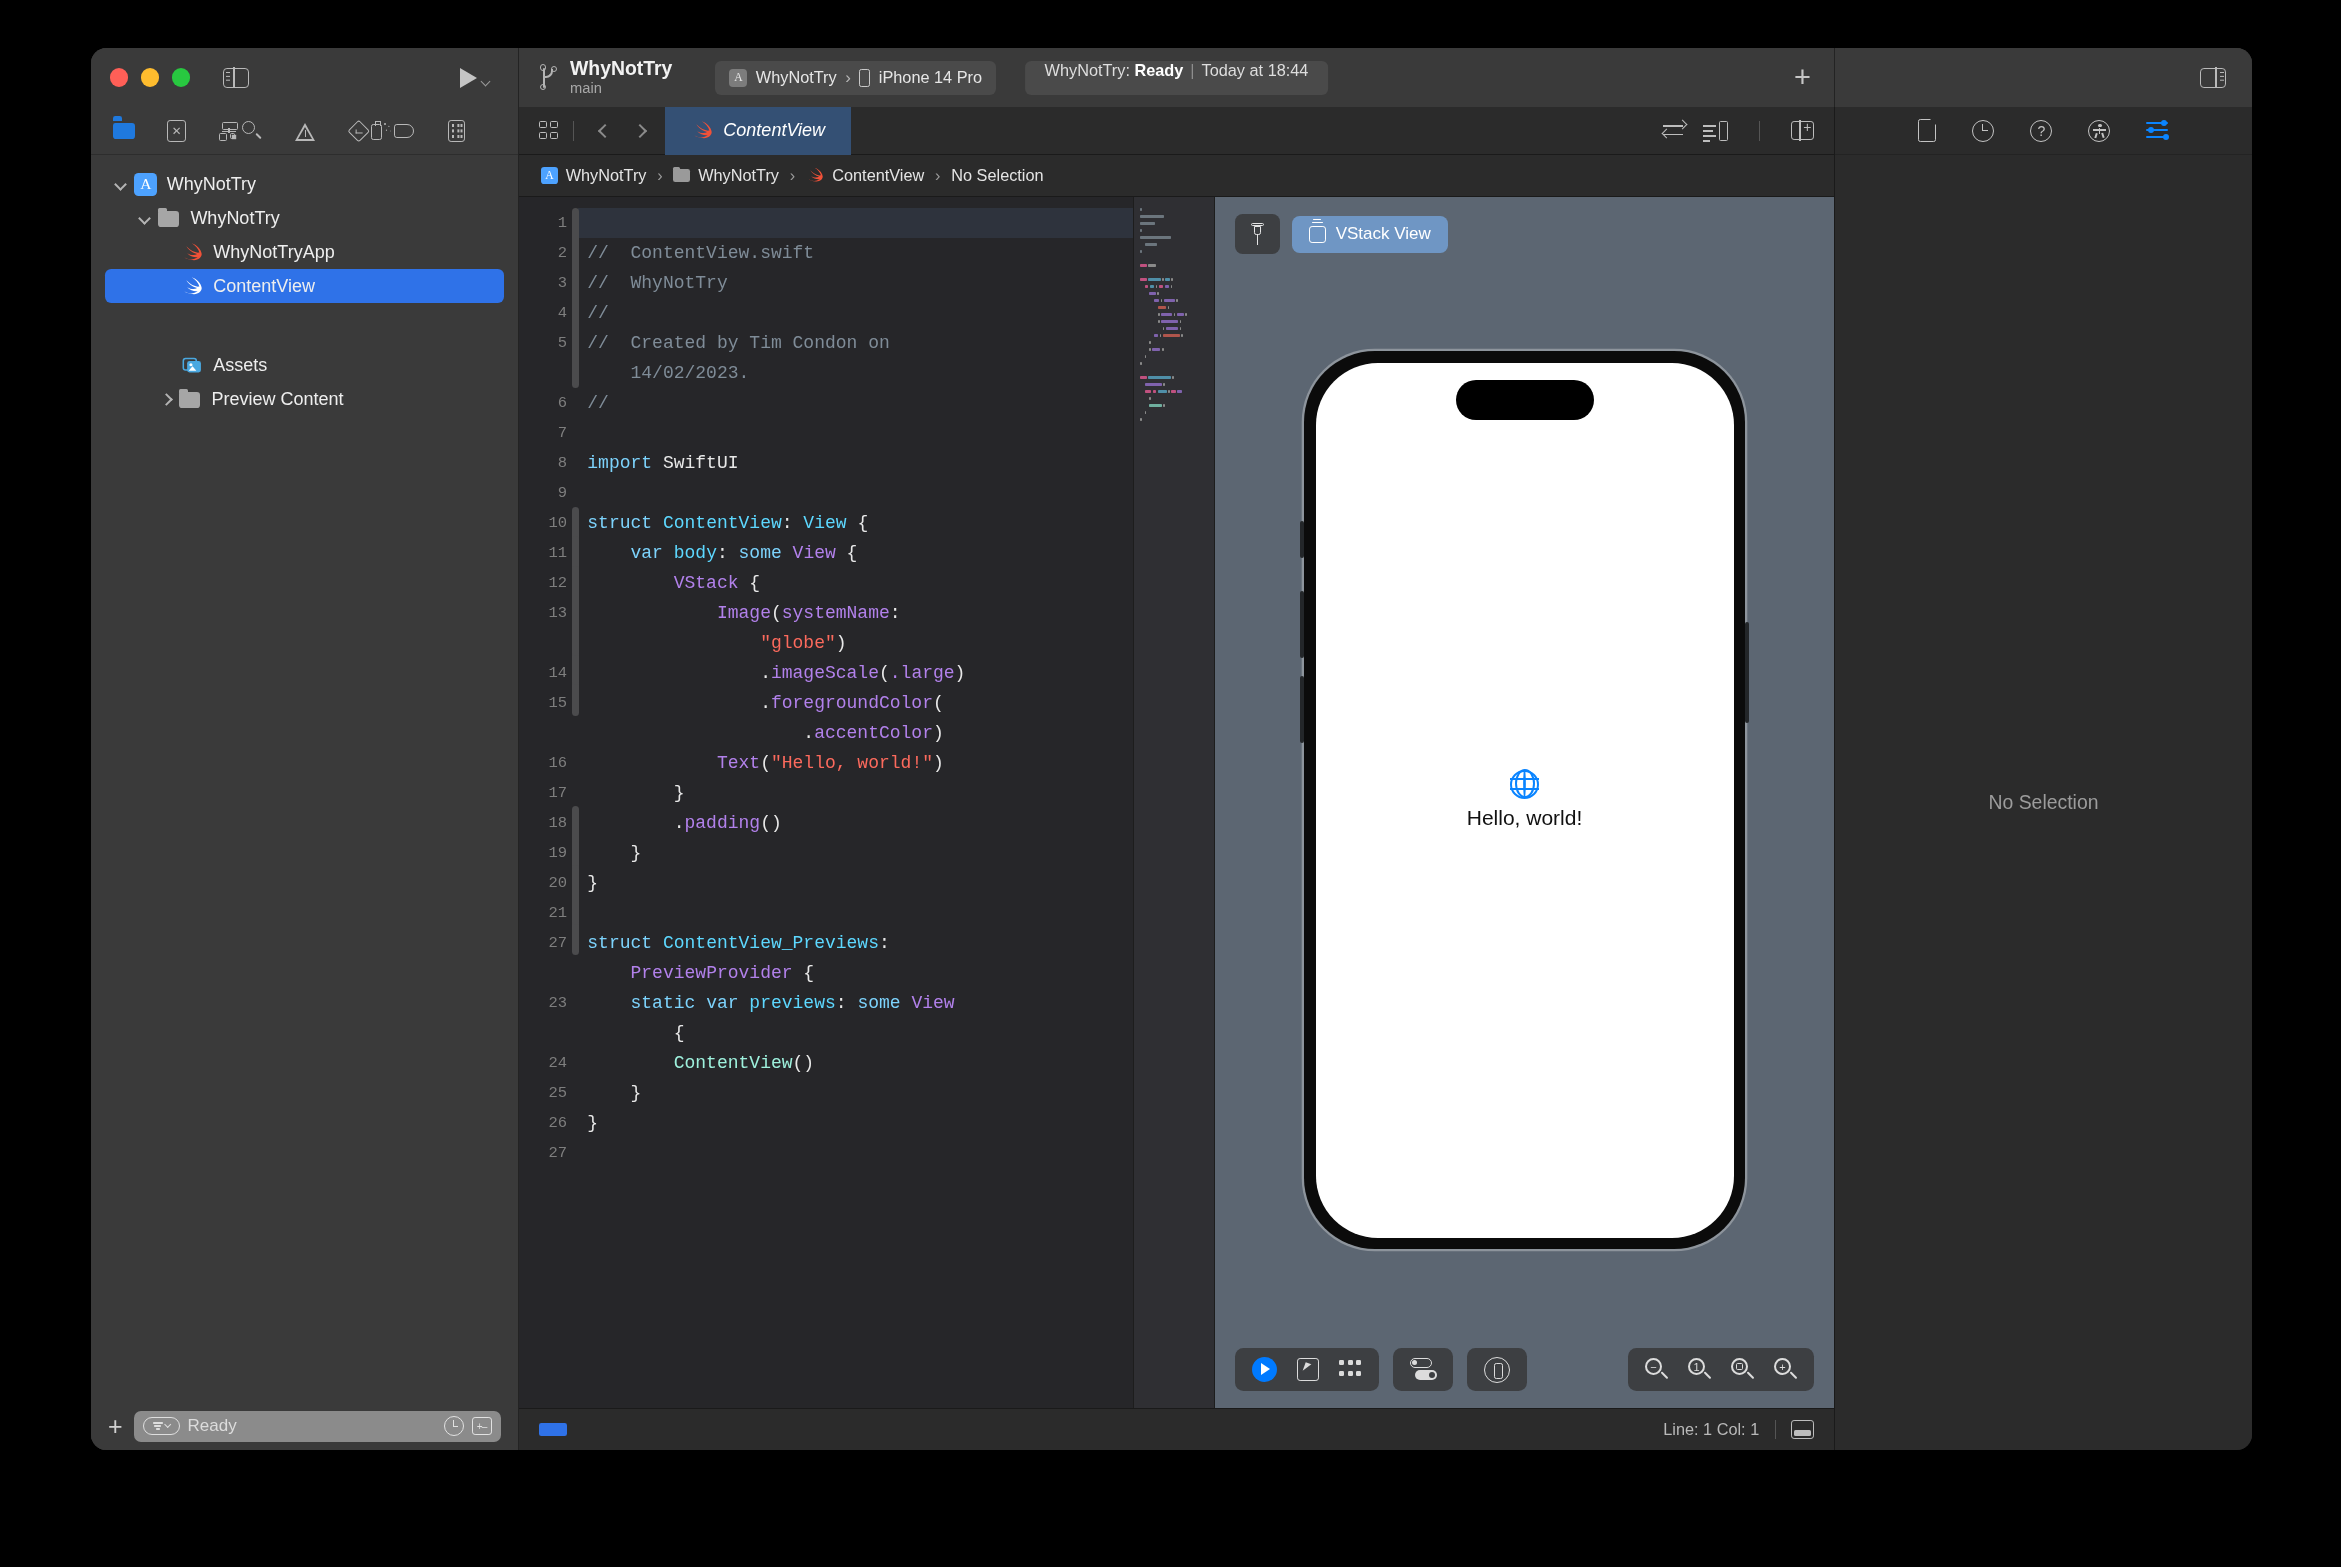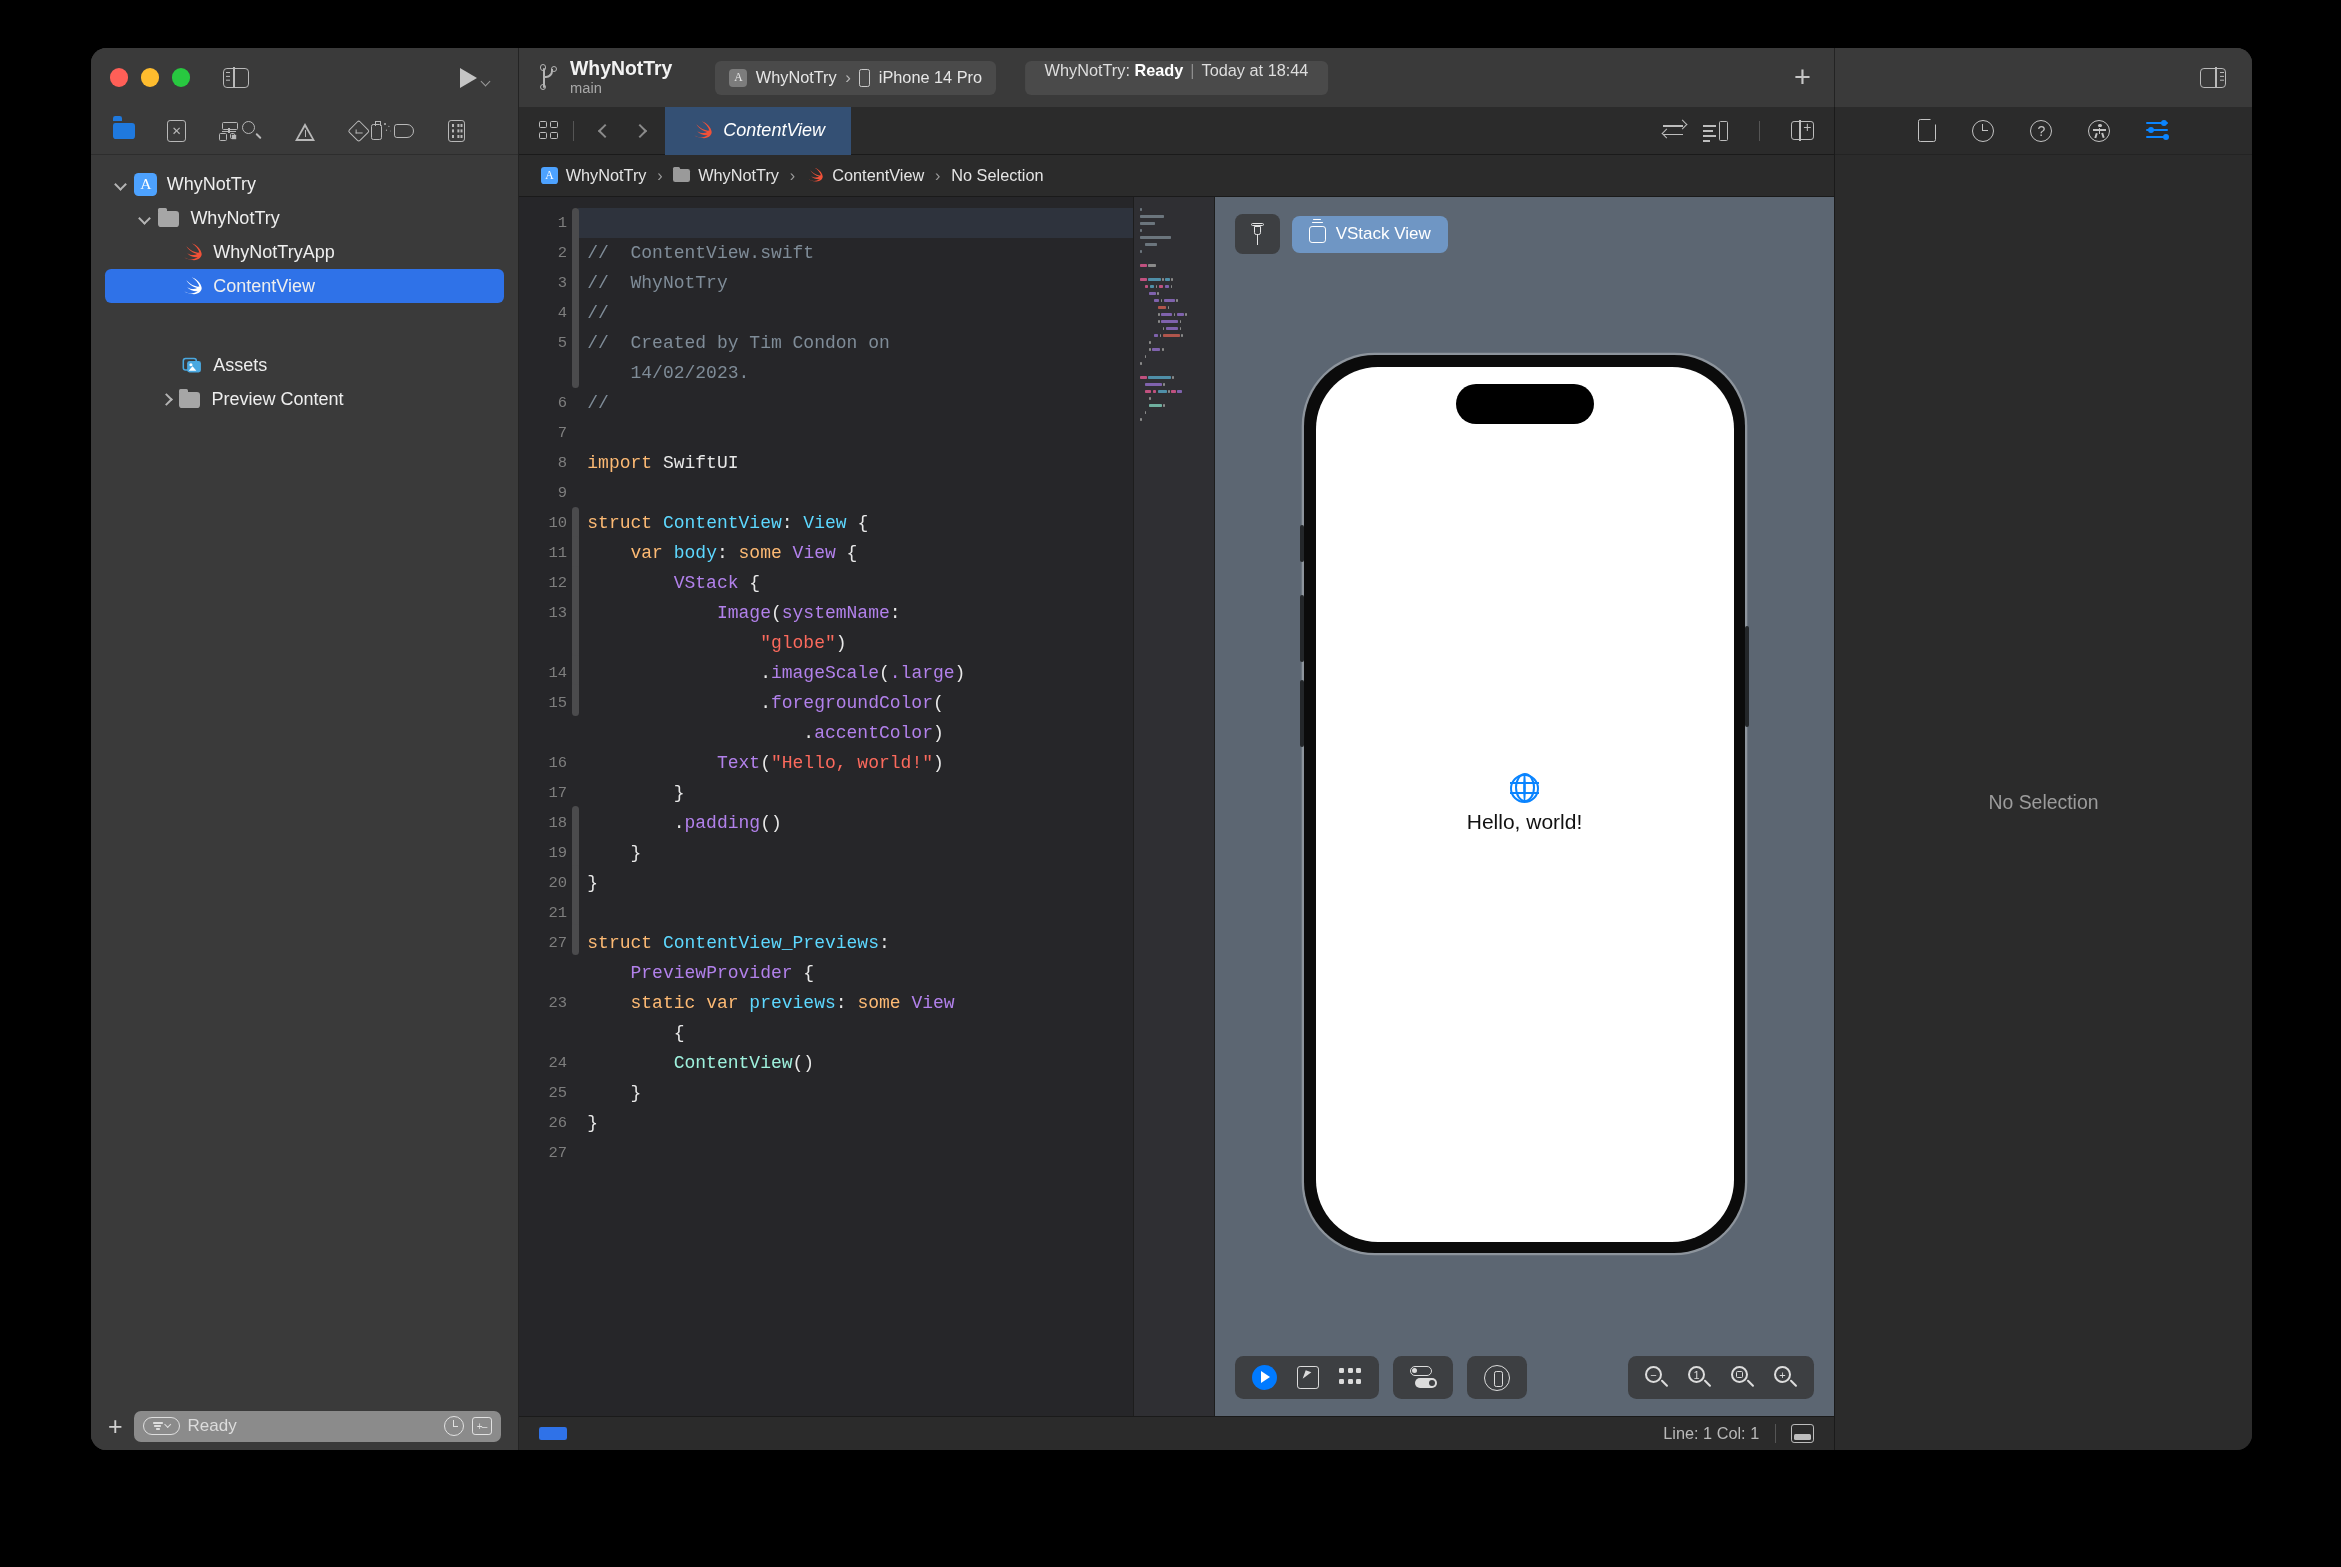--- a/index.html
+++ b/index.html
@@ -407,21 +407,21 @@
   .fold-seg { position: absolute; left: 0; width: 7px; background: #4b4b4d; border-radius: 3.9px; }
   .code-text {
     flex: 1; padding-top: 11px; font-family: "Liberation Mono", monospace;
     font-size: 18px; line-height: 30px; color: #e8e8e8;
     white-space: pre; overflow: hidden; padding-left: 9.3px;
   }
   .cur-line-hl {
     position: absolute; left: 0; right: 0; top: 11px; height: 30px;
     background: #2e333d;
   }
-  .kw { color: #fdba74; }
+  .kw { color: #7dd3fc; }
   .type { color: #5dd8ff; }
   .fn { color: #b281eb; }
   .str { color: #fc6a5d; }
   .cmt { color: #7f8c98; }
   .inst { color: #9ef1dd; }
   .pl { color: #e8e8e8; }
 
   .minimap {
     width: 81px; flex-shrink: 0; background: #2f2f33;
     border-left: 0.8px solid #1d1d1d; padding: 9.3px 6.2px; position: relative;
@@ -532,21 +532,21 @@
   .zoom-ic .hdl { position:absolute; left:14.7px; top:15.5px; width:8.5px;height:2.2px;
     background:#dcdcdc; transform:rotate(45deg); border-radius:1.5px;}
   .zoom-ic .sym { position:absolute; left:0; top:0; width:17px;height:17px;
     display:flex; align-items:center; justify-content:center; font-size:11px; color:#dcdcdc;
     font-family:"Liberation Sans",sans-serif;}
   .zoom-ic .sq { position:absolute; left:4.6px; top:4.6px; width:7px;height:7px;
     border:1.7px solid #dcdcdc; border-radius:1.5px;}
 
   
   .editor-status {
-    height: 34px; background: #2b2b2b; display: flex; align-items: center;
+    height: 42px; background: #2b2b2b; display: flex; align-items: center;
     border-top: 0.8px solid #1a1a1a; flex-shrink: 0; padding: 0 20px;
   }
   .es-blue { width: 28px; height: 12.4px; background: #2f72e8; border-radius: 2.3px; }
   .es-right { margin-left: auto; display: flex; align-items: center; gap: 15.5px; }
   .es-txt { font-size: 16.3px; color: #b9b9b9; }
   .es-div { width: 0.8px; height: 18.6px; background: #555; }
   .es-panel { width: 23px; height: 18.6px; border: 1.7px solid #bdbdbd; border-radius: 3.1px;
     position: relative; }
   .es-panel::after { content:""; position:absolute; left:2.3px; bottom:2.3px; right:2.3px; height:5.4px;
     background:#bdbdbd; border-radius:1.5px;}

